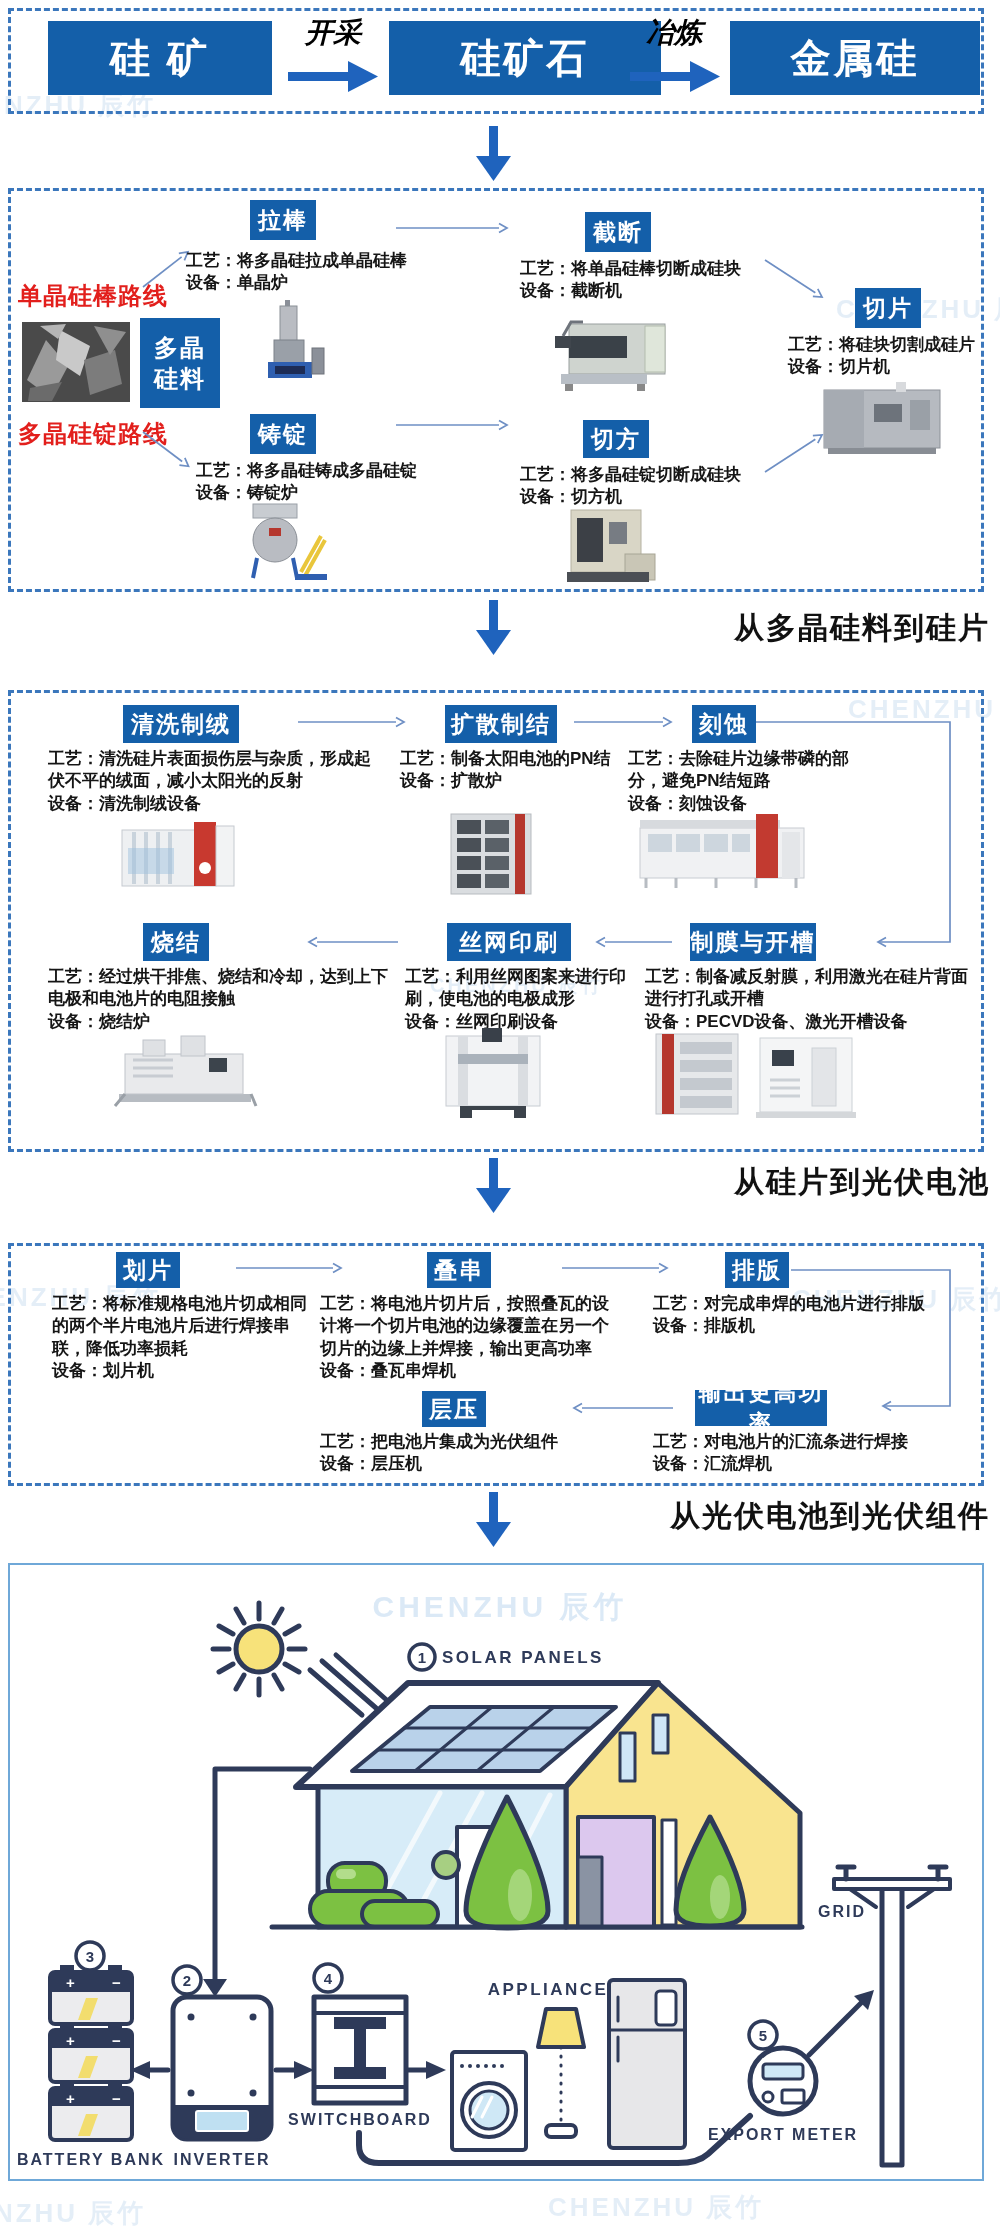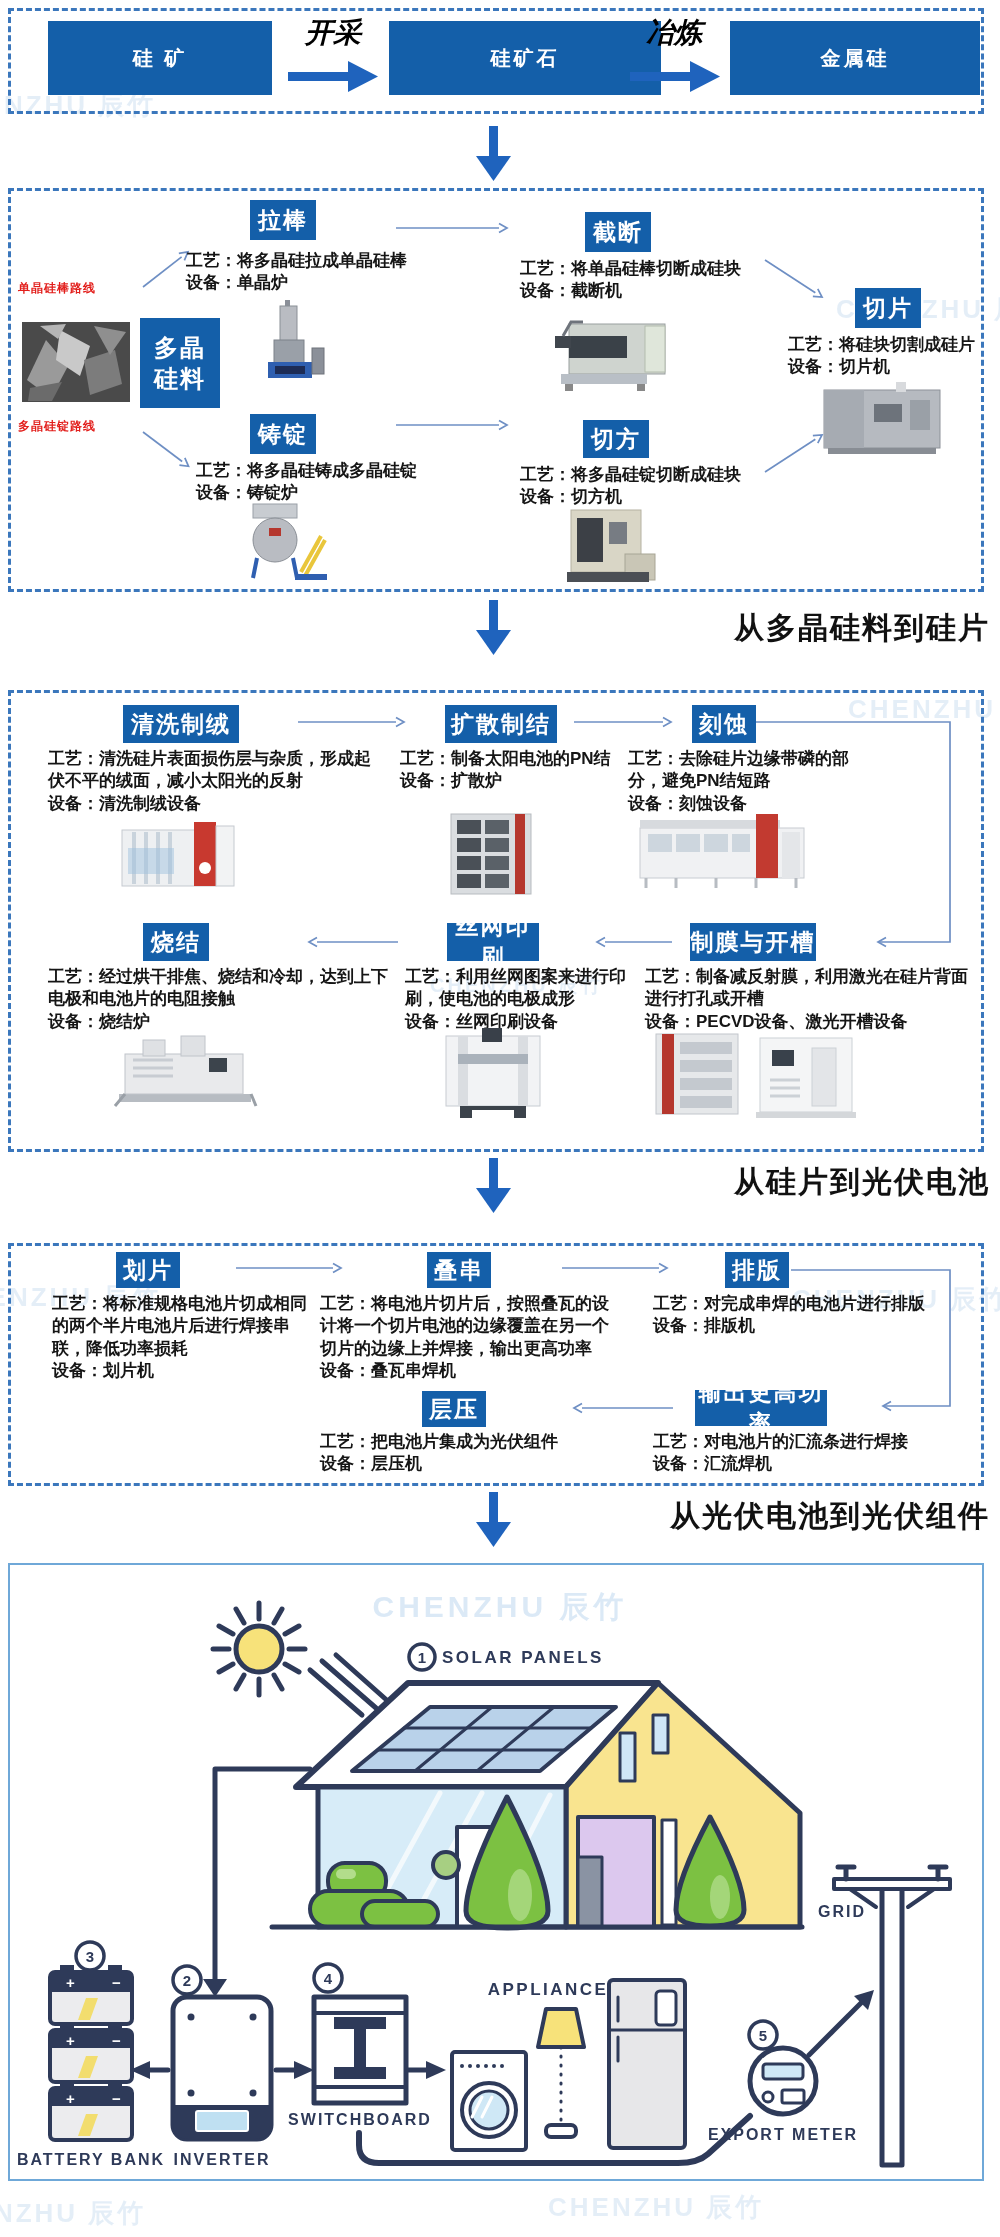--- a/index.html
+++ b/index.html
@@ -2,27 +2,27 @@
 <html><head>
 <meta charset="utf-8">
 <style>
   html,body{margin:0;padding:0;background:#fff;}
   .page{position:relative;width:1000px;height:2237px;background:#fff;overflow:hidden;
         font-family:"Liberation Sans","DejaVu Sans",sans-serif;color:#111;}
   .dashed{position:absolute;border:3px dashed #3b77bc;box-sizing:border-box;}
   .solidbox{position:absolute;border:2px solid #6fa8d8;box-sizing:border-box;background:#fff;}
   .bluebox{position:absolute;background:#145fa9;color:#fff;display:flex;align-items:center;justify-content:center;
            font-weight:700;text-align:center;box-sizing:border-box;}
-  .node{font-size:20px;letter-spacing:3px;}
+  .node{font-size:40px;letter-spacing:3px;}
   .step{font-size:23px;letter-spacing:2px;}
   .edge-label{position:absolute;font-size:28px;font-weight:700;color:#000;text-align:center;font-style:italic;}
   .tb{position:absolute;font-size:17px;line-height:1.32;font-weight:600;color:#151515;}
   .tb b{font-weight:800;}
   .stitle{position:absolute;font-size:30px;font-weight:700;color:#111;text-align:right;letter-spacing:2px;}
-  .redlab{position:absolute;color:#e21f1c;font-size:12px;font-weight:800;letter-spacing:1px;}
+  .redlab{position:absolute;color:#e21f1c;font-size:24px;font-weight:800;letter-spacing:1px;}
   .wm{position:absolute;color:#aecbe9;opacity:.32;font-weight:800;font-size:26px;letter-spacing:3px;pointer-events:none;white-space:nowrap;}
   svg.ar{position:absolute;overflow:visible;}
   .img{position:absolute;}
 </style>
 </head>
 <body>
 
 <div class="page">
 
   <div class="wm" style="left:-60px;top:88px">CHENZHU 辰竹</div>
@@ -267,21 +267,21 @@
       <rect x="58" y="20" width="24" height="58" fill="#e3e5e8" stroke="#ccd1d6"></rect>
       <rect x="18" y="22" width="22" height="16" fill="#39414b"></rect>
       <path d="M16 52 H46 M16 60 H46 M16 68 H46" stroke="#ccd1d6" stroke-width="3"></path>
       <rect x="2" y="84" width="100" height="6" fill="#d4d7da"></rect>
     </svg>
     <svg class="ar" style="left:588px;top:245px" width="76" height="14">
       <path d="M76 7 H9" stroke="#6e8fc4" stroke-width="1.7" fill="none"></path>
         <path d="M9 2.5 L1 7 L9 11.5" stroke="#6e8fc4" stroke-width="1.7" fill="none"></path>
       </svg>
 
-    <div class="bluebox step" style="left:439px;top:233px;width:92px;height:38px">丝网印刷</div>
+    <div class="bluebox step" style="left:439px;top:233px;width:124px;height:38px">丝网印刷</div>
     <div class="tb" style="left:397px;top:276px;width:240px">
       <div><b>工艺：</b><span>利用丝网图案来进行印刷，使电池的电极成形</span></div>
       <div><b>设备：</b><span>丝网印刷设备</span></div>
     </div>
     <svg class="img" style="left:430px;top:336px" width="110" height="96" viewBox="0 0 110 96">
       <rect x="8" y="10" width="94" height="70" fill="#f2f3f5" stroke="#c7ccd2"></rect>
       <rect x="20" y="10" width="10" height="70" fill="#dadde1"></rect>
         <rect x="80" y="10" width="10" height="70" fill="#dadde1"></rect>
       <rect x="20" y="28" width="70" height="10" fill="#aab2bb"></rect>
       <rect x="44" y="2" width="20" height="14" fill="#394049"></rect>

